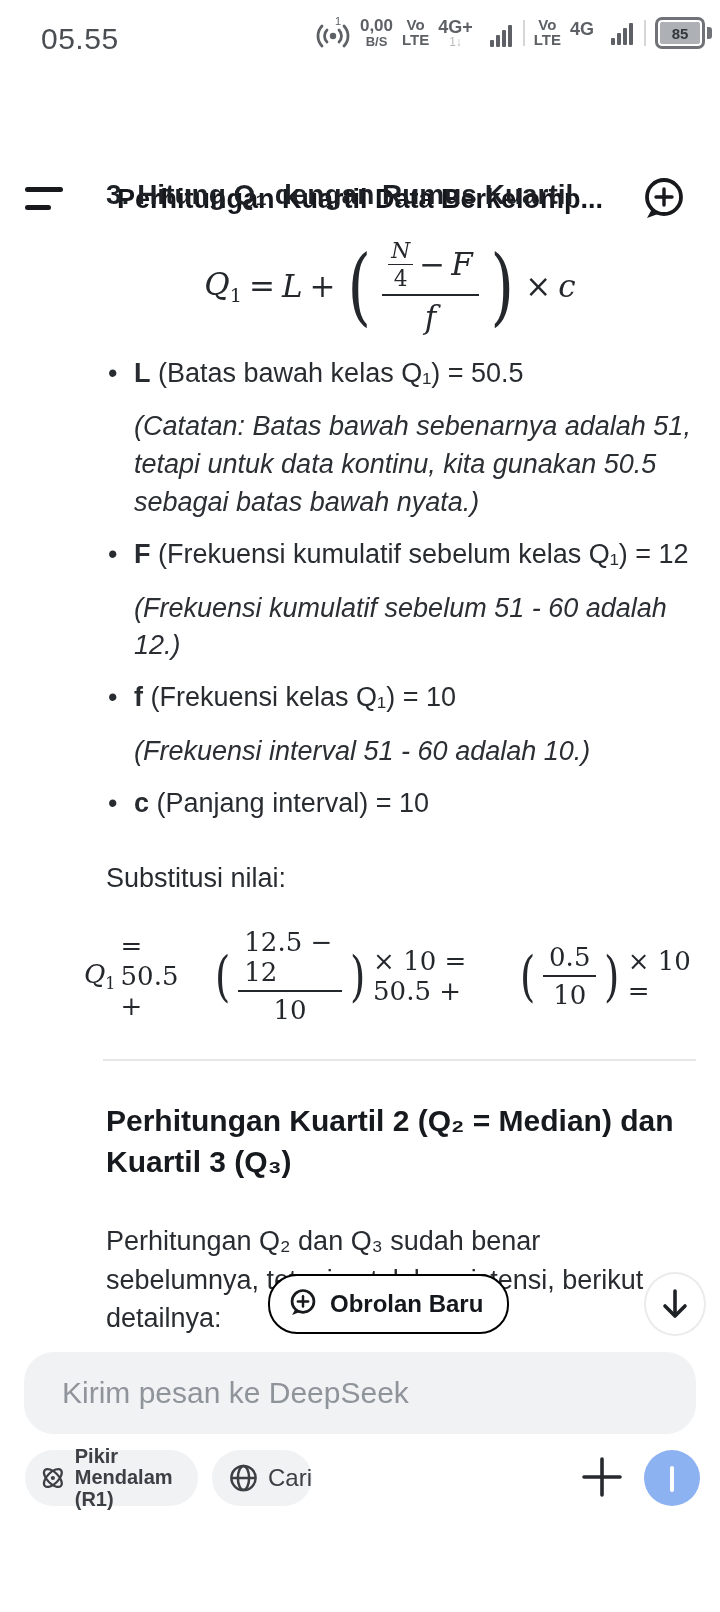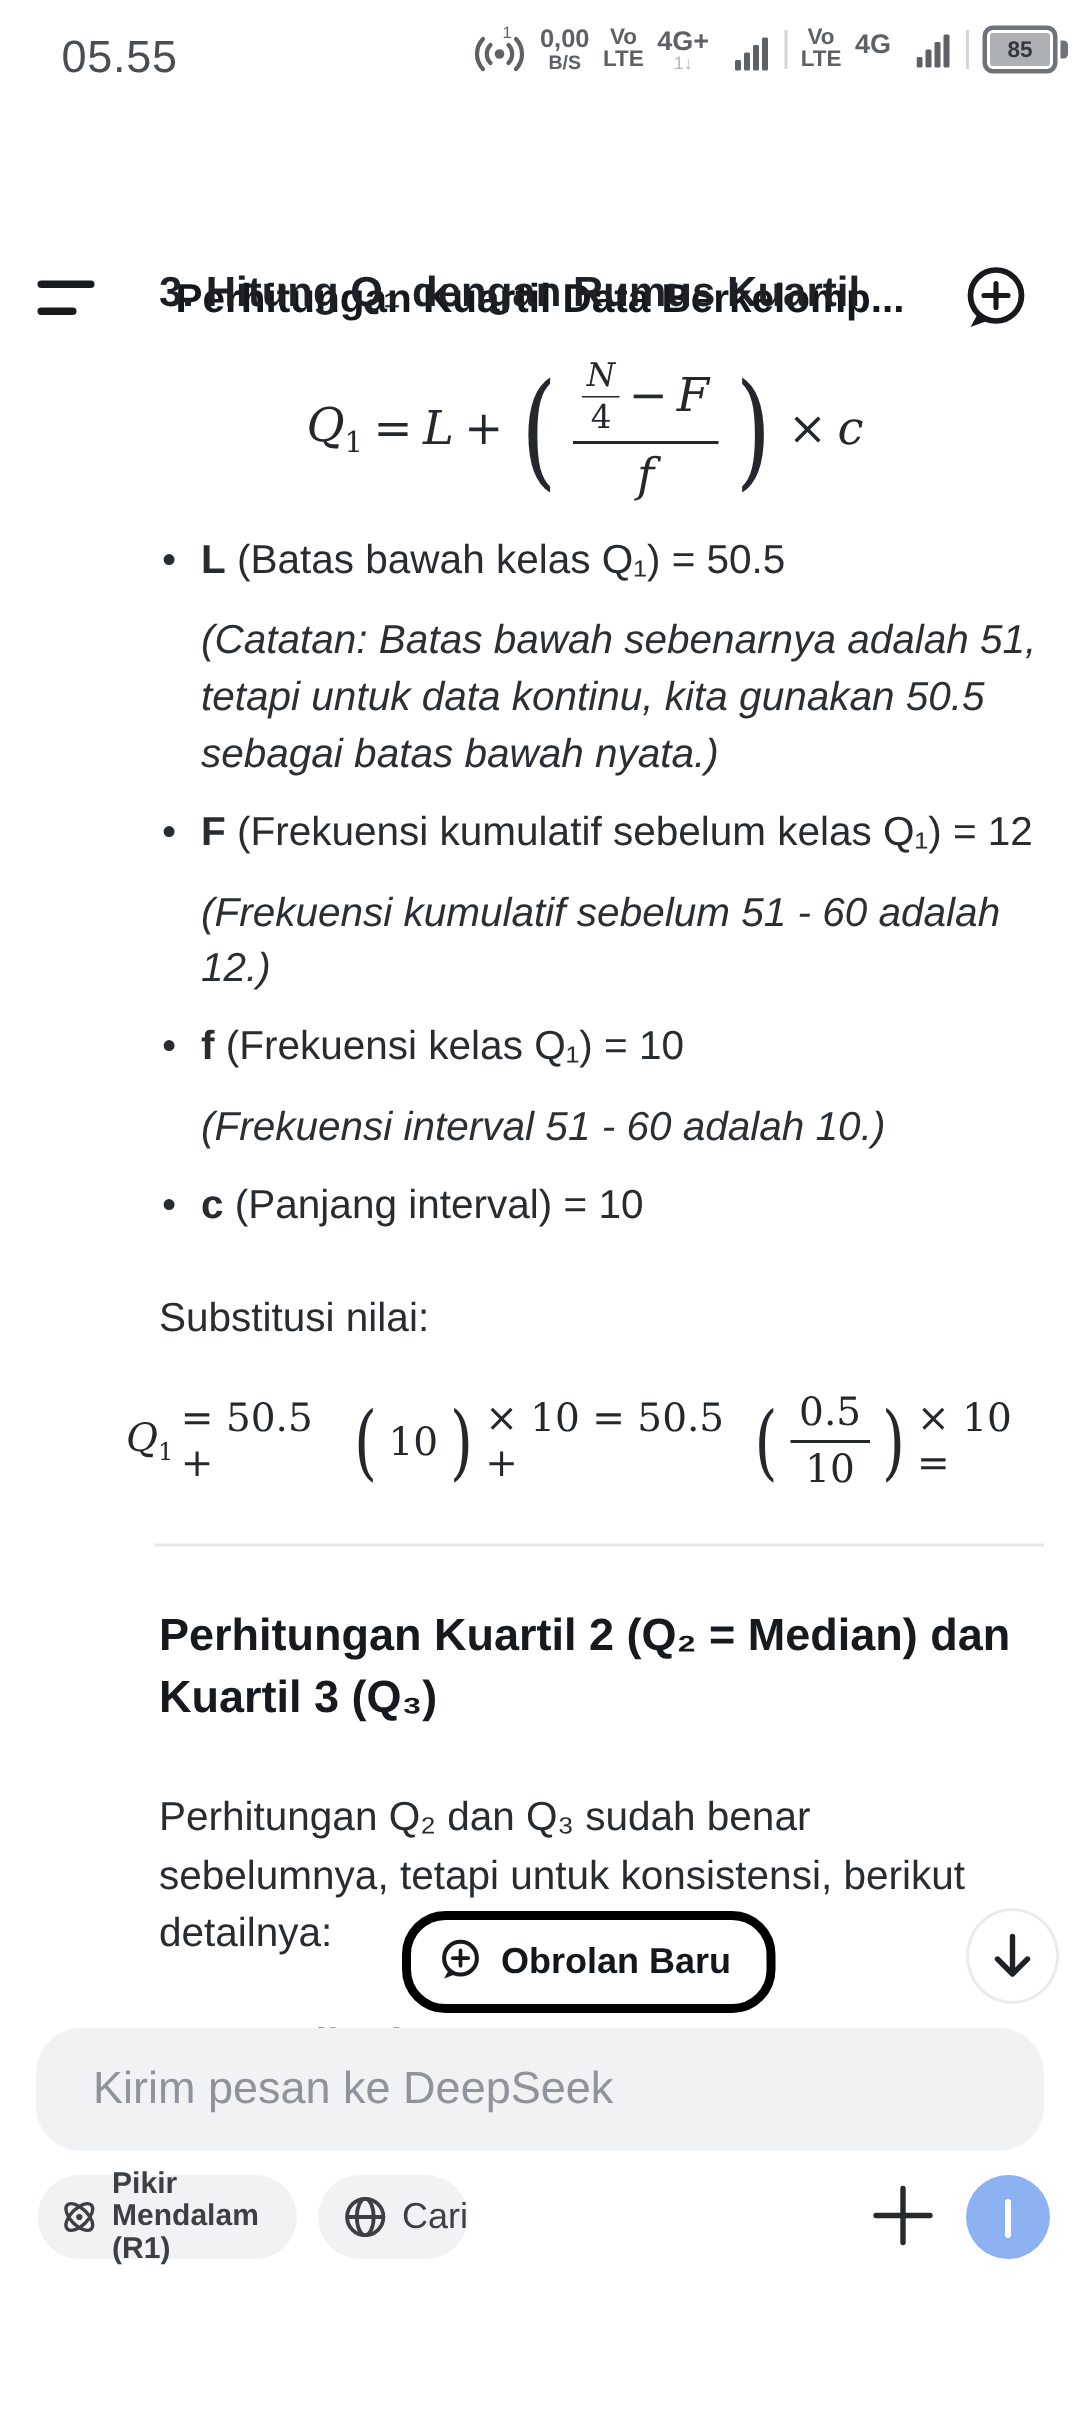--- a/index.html
+++ b/index.html
@@ -56,21 +56,21 @@
   .blist li:first-child{margin-top:0;}
   .bterm{font-weight:700;}
   .note{font-style:italic;font-size:27px;line-height:1.4;color:#2b2f34;margin:16px 0 10px 0;}
   .p-body{font-size:27px;line-height:1.42;color:#282c31;margin:36px 0 0;}
   .divider{border:none;border-top:2px solid #e7e7e9;margin:34px 0 0 -3px;}
   .h2{font-size:30px;font-weight:700;color:#16191d;line-height:1.36;margin:40px 0 0;}
   .para2{font-size:27px;line-height:1.42;color:#282c31;margin:40px 0 0;}
   .h3-partial{font-size:28px;font-weight:700;color:#3a3e44;margin:40px 0 0;white-space:nowrap;}
   
   .newchat-pill{position:absolute;left:268px;top:1274px;height:56px;border-radius:29px;background:#fff;
-    border:6px solid #000000;display:flex;align-items:center;gap:10px;padding:0 24px 0 16px;cursor:pointer;}
+    border:2px solid #000000;display:flex;align-items:center;gap:10px;padding:0 24px 0 16px;cursor:pointer;}
   .newchat-pill .lbl{font-size:24px;font-weight:700;color:#14171c;white-space:nowrap;}
   .scrolldown-btn{position:absolute;left:644px;top:1272px;width:58px;height:60px;border-radius:50%;
     background:#fff;border:2px solid #ebebed;display:flex;align-items:center;justify-content:center;cursor:pointer;}
   
   .composer{position:absolute;left:24px;right:24px;top:1352px;height:82px;border-radius:30px;background:#f1f2f4;
     display:flex;align-items:center;cursor:text;}
   .composer .ph{margin-left:38px;font-size:30px;color:#8f949b;}
   .toolbar{position:absolute;left:0;right:0;top:1450px;height:62px;}
   .tool-pill{position:absolute;height:56px;border-radius:28px;background:#f1f2f4;display:flex;align-items:center;cursor:pointer;}
   .deepthink{left:25px;width:173px;padding:0;font-weight:bold;}
@@ -215,20 +215,23 @@
     </li>
   </ul>
 
   <p class="p-body">Substitusi nilai:</p>
 
   <div class="mathblock f2">
     <span class="mterm"><span class="mi">Q</span><sub>1</sub></span>
     <span>= 50.5 +</span>
     <span class="paren">(</span>
     <span class="frac">
+      <span class="num">
+          <span>12.5 − 12</span>
+        </span>
       <span class="den">10</span>
     </span>
     <span class="paren">)</span>
     <span>× 10 = 50.5 +</span>
     <span class="paren">(</span>
     <span class="frac">
       <span class="num">
           <span>0.5</span>
         </span>
       <span class="den">10</span>

